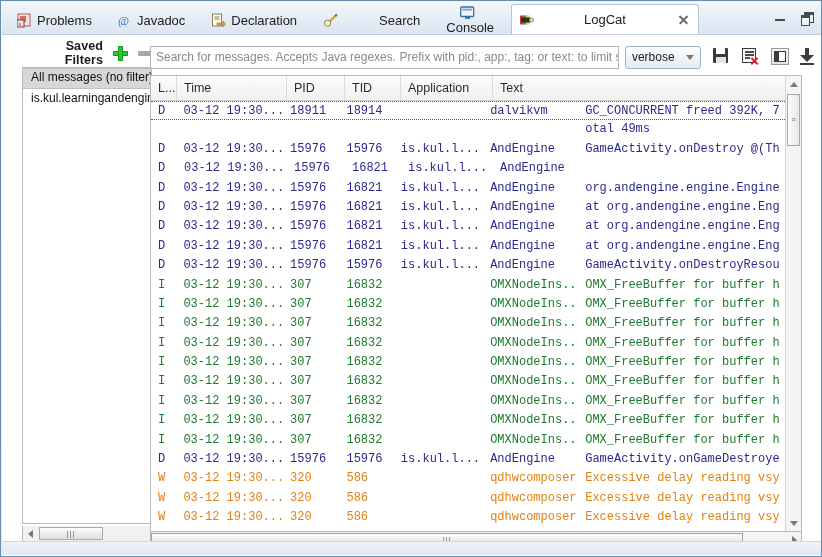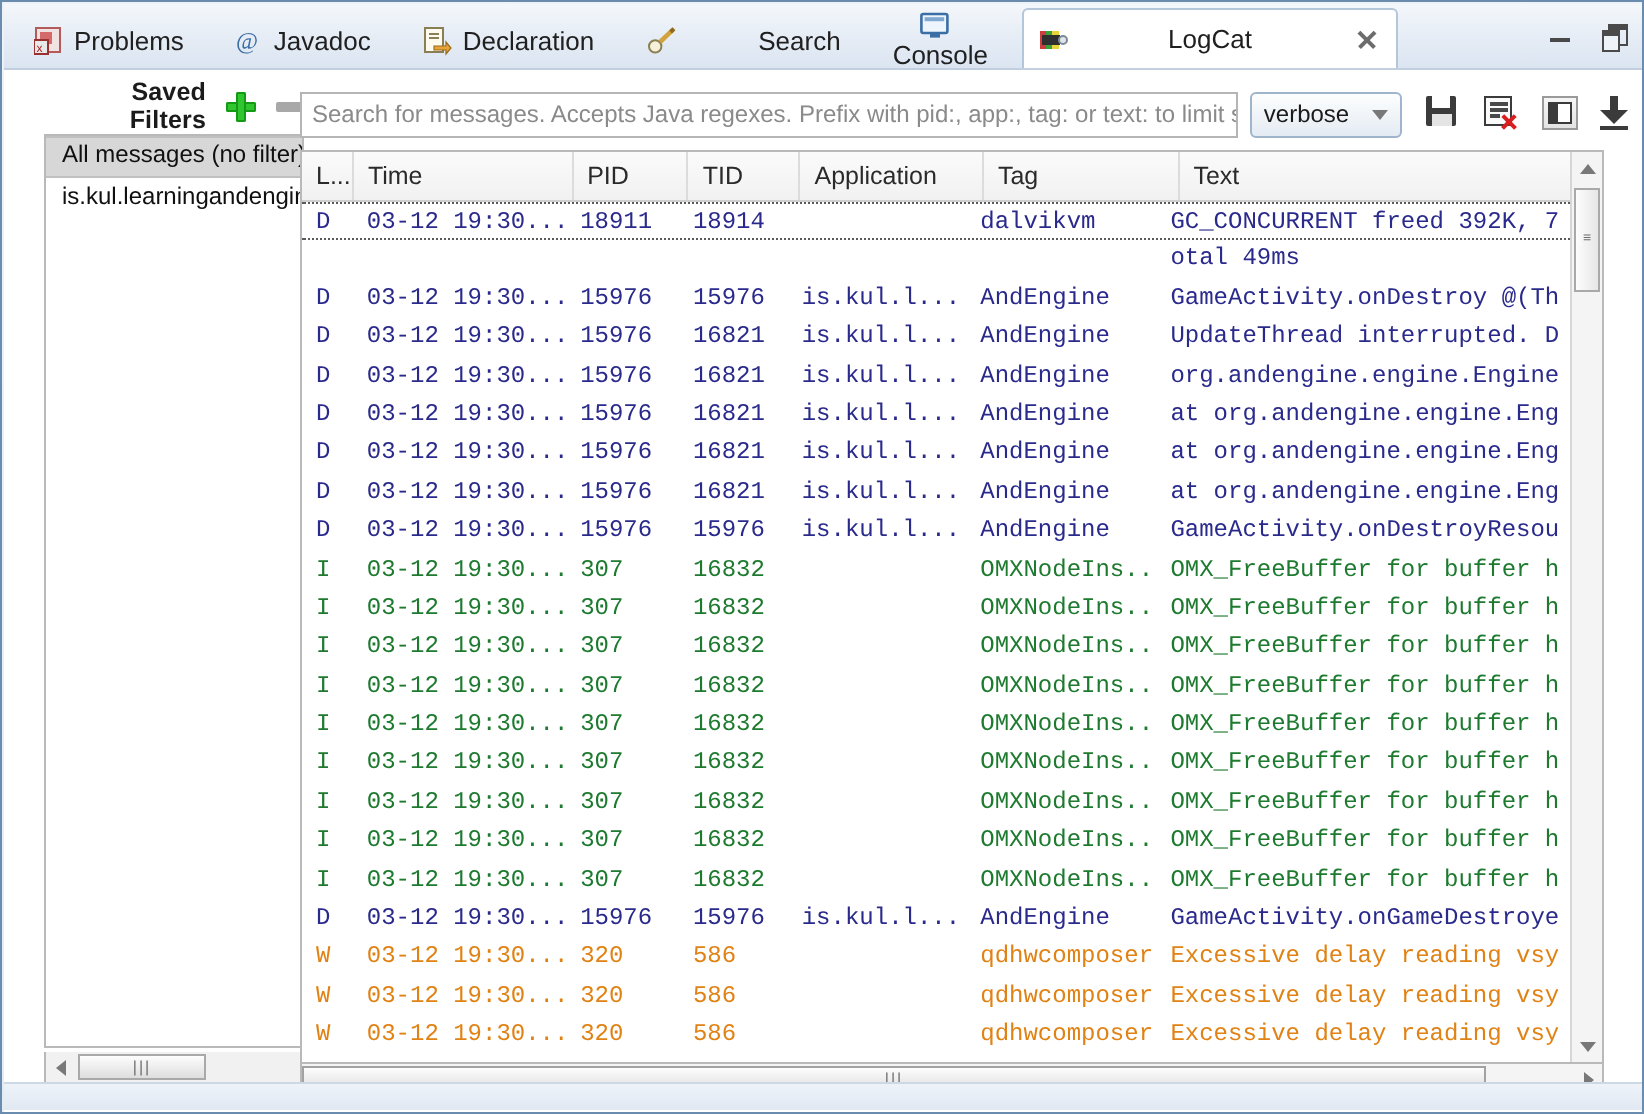--- a/index.html
+++ b/index.html
@@ -527,21 +527,20 @@
         </div>
       </div>
 
       <div class="table">
         <div class="thead">
           <div class="th h-level">L...</div>
           <div class="th h-time">Time</div>
           <div class="th h-pid">PID</div>
           <div class="th h-tid">TID</div>
           <div class="th h-app">Application</div>
-          <div class="th h-tag">Tag</div>
           <div class="th h-text">Text</div>
         </div>
         <div class="tbody" id="tbody">
             <div class="trow selected">
               <div class="td c-level lvl-D">D</div>
               <div class="td c-time lvl-D">03-12 19:30...</div>
               <div class="td c-pid lvl-D">18911</div>
               <div class="td c-tid lvl-D">18914</div>
               <div class="td c-app lvl-D"></div>
               <div class="td c-tag lvl-D">dalvikvm</div>
@@ -565,21 +564,20 @@
               <div class="td c-tag lvl-D">AndEngine</div>
               <div class="td c-text lvl-D">GameActivity.onDestroy @(Th</div>
             </div>
             <div class="trow">
               <div class="td c-level lvl-D">D</div>
               <div class="td c-time lvl-D">03-12 19:30...</div>
               <div class="td c-pid lvl-D">15976</div>
               <div class="td c-tid lvl-D">16821</div>
               <div class="td c-app lvl-D">is.kul.l...</div>
               <div class="td c-tag lvl-D">AndEngine</div>
-              <div class="td c-text lvl-D">UpdateThread interrupted. D</div>
             </div>
             <div class="trow">
               <div class="td c-level lvl-D">D</div>
               <div class="td c-time lvl-D">03-12 19:30...</div>
               <div class="td c-pid lvl-D">15976</div>
               <div class="td c-tid lvl-D">16821</div>
               <div class="td c-app lvl-D">is.kul.l...</div>
               <div class="td c-tag lvl-D">AndEngine</div>
               <div class="td c-text lvl-D">org.andengine.engine.Engine</div>
             </div>

